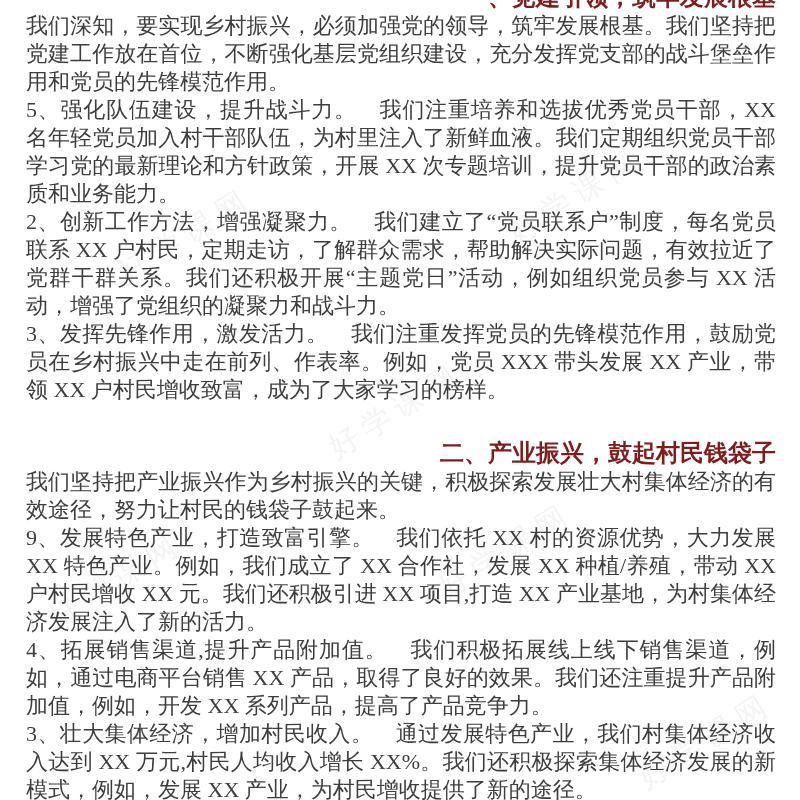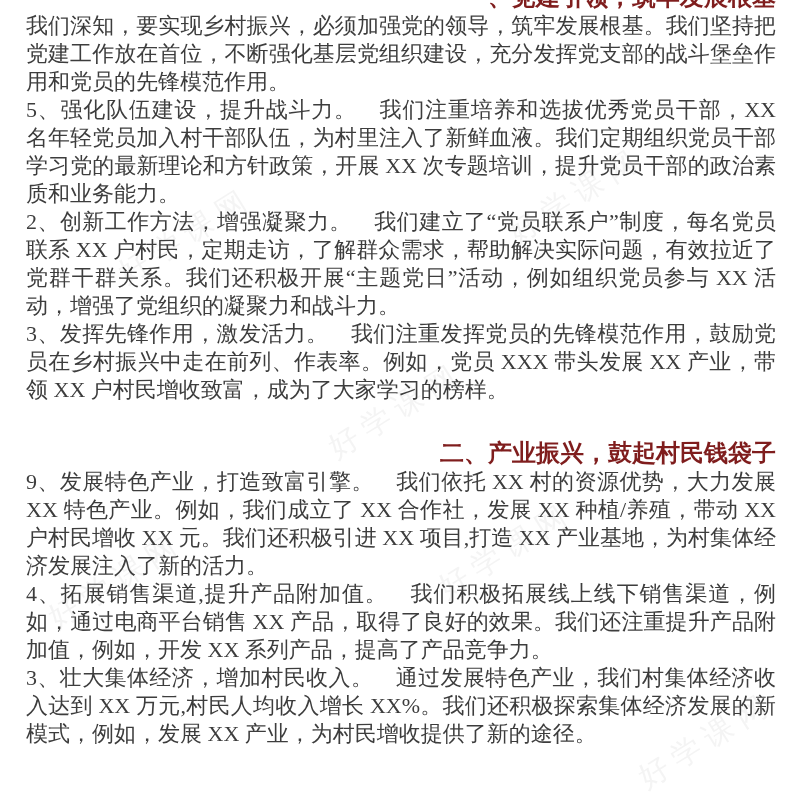--- a/index.html
+++ b/index.html
@@ -71,18 +71,19 @@
   <section>
     <h2 class="section-heading">一、党建引领，筑牢发展根基</h2>
     <p class="para">我们深知，要实现乡村振兴，必须加强党的领导，筑牢发展根基。我们坚持把党建工作放在首位，不断强化基层党组织建设，充分发挥党支部的战斗堡垒作用和党员的先锋模范作用。</p>
     <p class="para">5、强化队伍建设，提升战斗力。　我们注重培养和选拔优秀党员干部，XX 名年轻党员加入村干部队伍，为村里注入了新鲜血液。我们定期组织党员干部学习党的最新理论和方针政策，开展 XX 次专题培训，提升党员干部的政治素质和业务能力。</p>
     <p class="para">2、创新工作方法，增强凝聚力。　我们建立了“党员联系户”制度，每名党员联系 XX 户村民，定期走访，了解群众需求，帮助解决实际问题，有效拉近了党群干群关系。我们还积极开展“主题党日”活动，例如组织党员参与 XX 活动，增强了党组织的凝聚力和战斗力。</p>
     <p class="para">3、发挥先锋作用，激发活力。　我们注重发挥党员的先锋模范作用，鼓励党员在乡村振兴中走在前列、作表率。例如，党员 XXX 带头发展 XX 产业，带领 XX 户村民增收致富，成为了大家学习的榜样。</p>
   </section>
 
   <section>
     <h2 class="section-heading gap-above">二、产业振兴，鼓起村民钱袋子</h2>
+    <p class="para">我们坚持把产业振兴作为乡村振兴的关键，积极探索发展壮大村集体经济的有效途径，努力让村民的钱袋子鼓起来。</p>
     <p class="para">9、发展特色产业，打造致富引擎。　我们依托 XX 村的资源优势，大力发展 XX 特色产业。例如，我们成立了 XX 合作社，发展 XX 种植/养殖，带动 XX 户村民增收 XX 元。我们还积极引进 XX 项目,打造 XX 产业基地，为村集体经济发展注入了新的活力。</p>
     <p class="para">4、拓展销售渠道,提升产品附加值。　我们积极拓展线上线下销售渠道，例如，通过电商平台销售 XX 产品，取得了良好的效果。我们还注重提升产品附加值，例如，开发 XX 系列产品，提高了产品竞争力。</p>
     <p class="para">3、壮大集体经济，增加村民收入。　通过发展特色产业，我们村集体经济收入达到 XX 万元,村民人均收入增长 XX%。我们还积极探索集体经济发展的新模式，例如，发展 XX 产业，为村民增收提供了新的途径。</p>
   </section>
 
 </main>
 
 </body></html>

